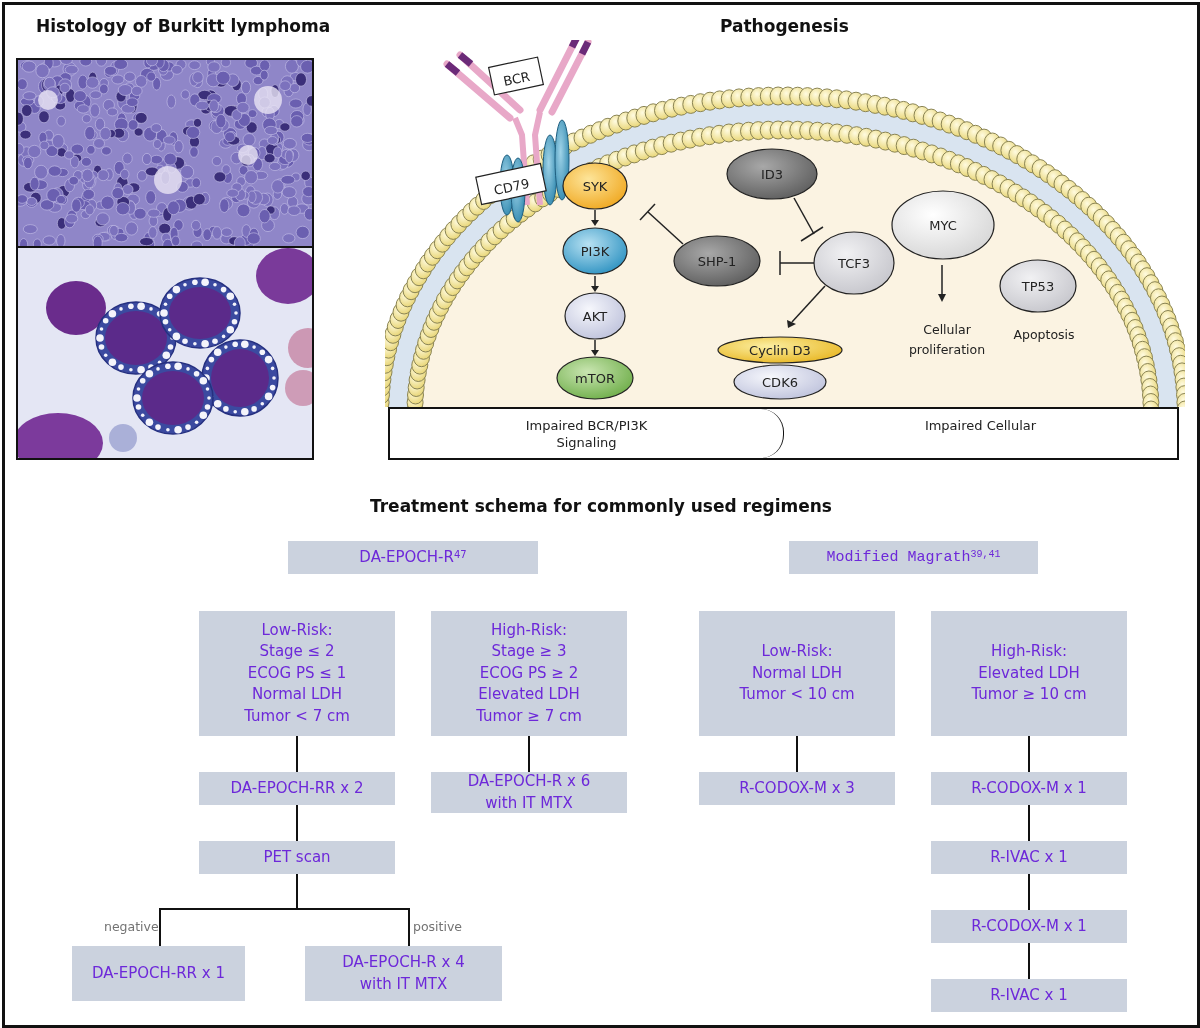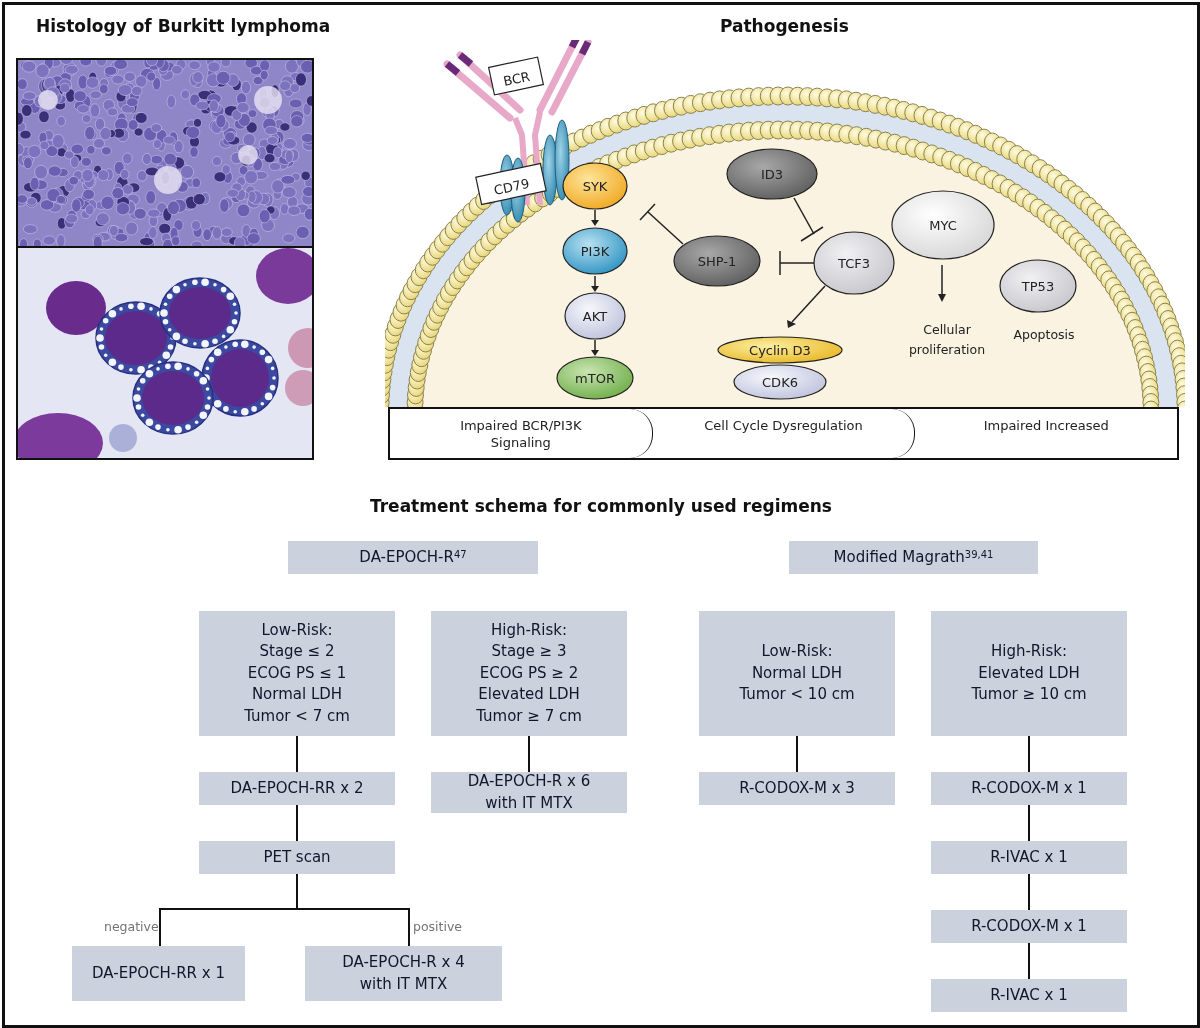--- a/index.html
+++ b/index.html
@@ -12,21 +12,21 @@
            border: 2px solid #111; box-sizing: border-box; overflow: hidden; }
   .histo .top { position: absolute; left: 0; top: 0; width: 100%; height: 186px; border-bottom: 2px solid #111; }
   .histo .bottom { position: absolute; left: 0; top: 188px; width: 100%; height: 212px; }
   .patho-svg { position: absolute; left: 385px; top: 40px; }
   .cat-table { position: absolute; left: 388px; top: 407px; width: 791px; height: 53px;
                border: 2px solid #111; box-sizing: border-box; display: flex; background: #fff; }
   .cat-cell { flex: 1; border-right: 1.5px solid #111; text-align: center; font-size: 13px;
               padding-top: 8px; line-height: 17px; color: #222; border-radius: 23px; }
   .cat-cell:last-child { border-right: none; }
   .box { position: absolute; background: #cbd2de; display: flex; align-items: center; justify-content: center;
-         text-align: center; font-size: 15px; line-height: 21.5px; color: #0f172a; white-space: pre-line; }
+         text-align: center; font-size: 15px; line-height: 21.5px; color: #6d28d9; white-space: pre-line; }
   .line { position: absolute; background: #111; }
   .vline { width: 2px; }
   .hline { height: 2px; }
   .branch-label { position: absolute; font-size: 12.5px; color: #737373; }
   sup { font-size: 10px; vertical-align: top; position: relative; top: -3px; }
   .node-text { font-family: "DejaVu Sans", sans-serif; font-size: 13px; fill: #222; text-anchor: middle; dominant-baseline: middle; }
   .mem-text { font-family: "DejaVu Sans", sans-serif; font-size: 12.5px; fill: #222; text-anchor: middle; }
 </style>
 </head>
 <body>
@@ -980,30 +980,29 @@
     <text x="1038" y="287" class="node-text">TP53</text>
   </g>
   <text x="947" y="334" class="mem-text">Cellular</text>
   <text x="947" y="354" class="mem-text">proliferation</text>
   <text x="1044" y="339" class="mem-text">Apoptosis</text>
 </svg>
 
 <div class="cat-table">
   <div class="cat-cell" style="white-space:pre-line">Impaired BCR/PI3K
 Signaling</div>
-  <div class="cat-cell" style="white-space:pre-line">Cell Cycle Dysregulation</div>
-  <div class="cat-cell" style="white-space:pre-line">Impaired Increased</div>
+  <div class="cat-cell" style="white-space:pre-line">Impaired Cellular</div>
 </div>
 
 <div class="section-title" style="left:370px; top:496px;">Treatment schema for commonly used regimens</div>
 
 <div class="box" style="left:288px; top:541px; width:250px; height:33px;">
   <span><span>DA-EPOCH-R</span><sup>47</sup></span>
 </div>
-<div class="box" style="left:789px; top:541px; width:249px; height:33px;">
+<div class="box" style="left:789px; top:541px; width:249px; height:33px;font-family:Liberation Mono, monospace;">
   <span><span>Modified Magrath</span><sup>39,41</sup></span>
 </div>
 
 <div class="box" style="left:199px; top:611px; width:196px; height:125px;">Low-Risk:
 Stage ≤ 2
 ECOG PS ≤ 1
 Normal LDH
 Tumor &lt; 7 cm</div>
 <div class="box" style="left:431px; top:611px; width:196px; height:125px;">High-Risk:
 Stage ≥ 3

